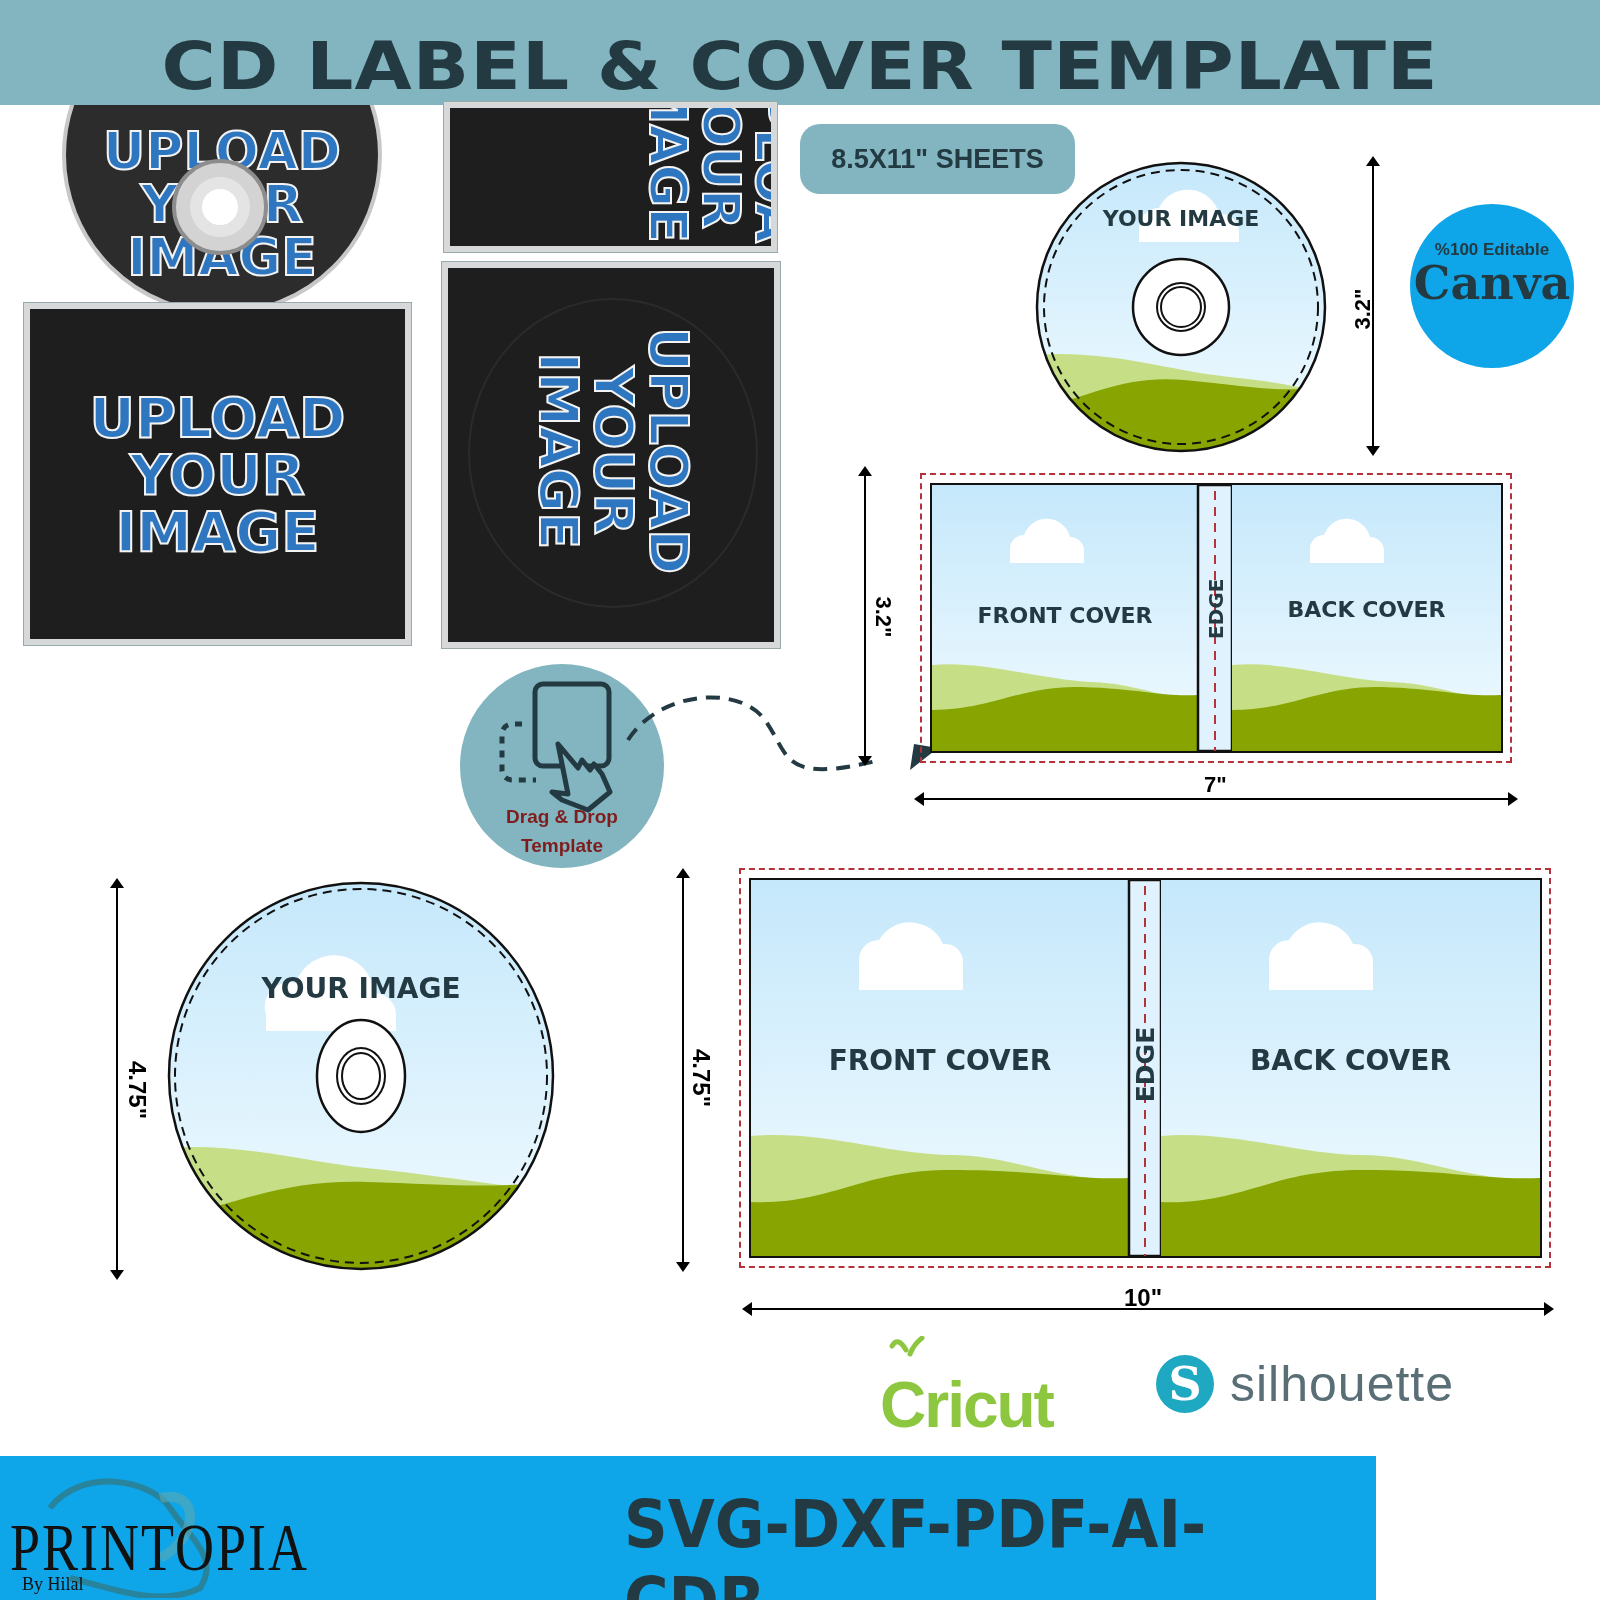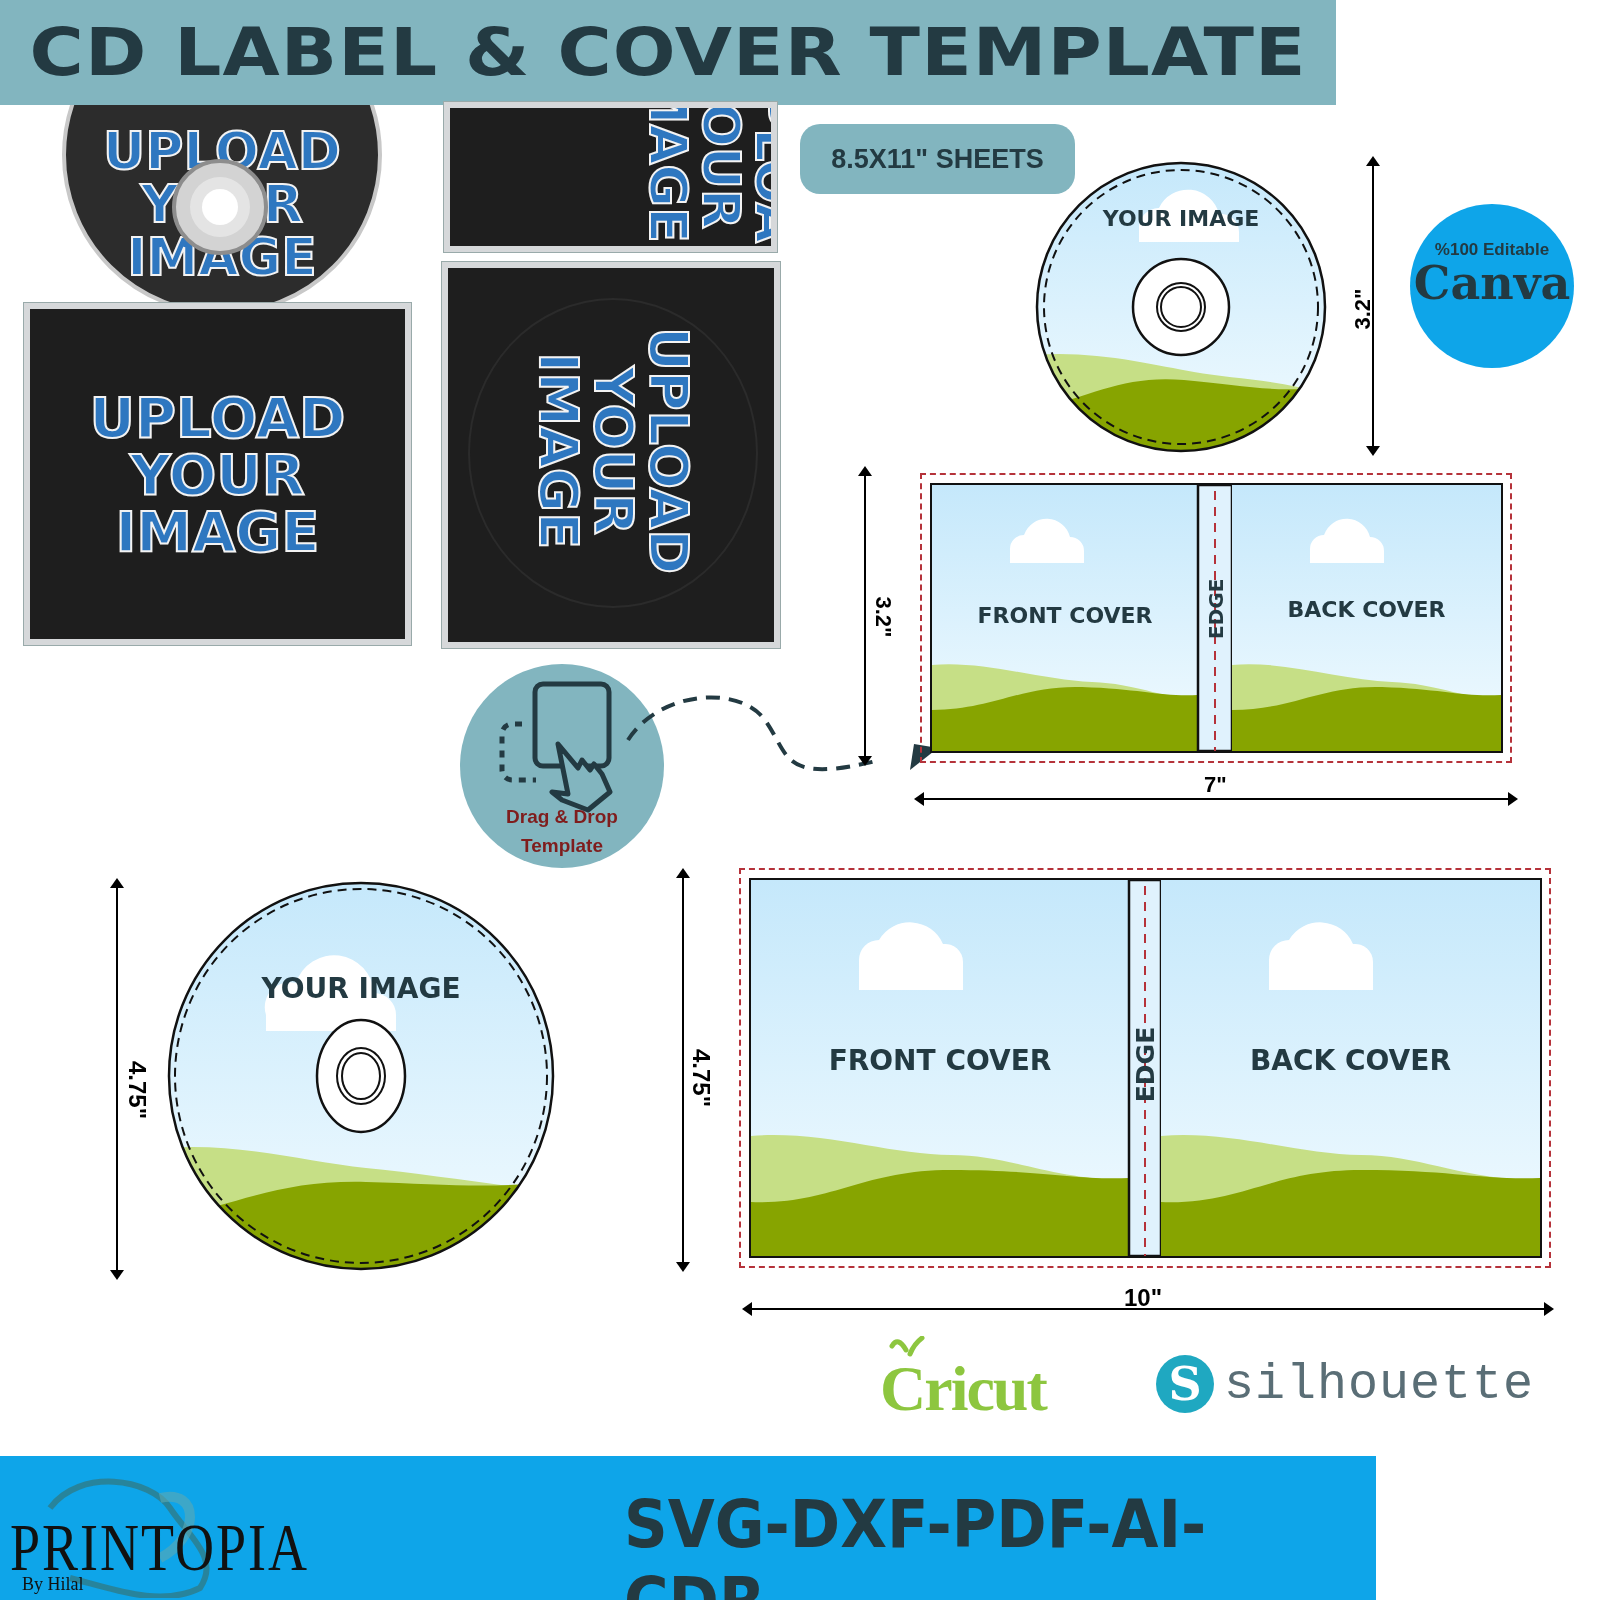--- a/index.html
+++ b/index.html
@@ -1,18 +1,18 @@
 <!DOCTYPE html>
 <html><head>
 <meta charset="utf-8">
 <style>
   *{box-sizing:border-box;margin:0;padding:0}
   body{width:1600px;height:1600px;background:#fff;position:relative;overflow:hidden;font-family:"Liberation Sans",sans-serif;color:#233a42}
   .abs{position:absolute}
-  .header{left:0;top:0;width:1336px;height:105px;background:#82b5bf;display:flex;align-items:center;justify-content:center}
+  .header{left:0;top:0;width:1600px;height:105px;background:#82b5bf;display:flex;align-items:flex-end;justify-content:center}
   .header h1{font-family:"DejaVu Sans",sans-serif;font-weight:900;font-size:66px;letter-spacing:1px;color:#233a42;transform:scaleX(1.12)}
   .footer{left:0;top:1456px;width:1376px;height:144px;background:#0ea5e9}
   .formats{position:absolute;left:624px;top:30px;font-size:66px;font-weight:700;color:#233a42;font-family:"DejaVu Sans",sans-serif;transform:scaleX(.92);transform-origin:left}
   .brand{position:absolute;left:10px;top:20px;width:310px;height:120px}
   .brand-name{position:absolute;left:0;top:40px;font-family:"Liberation Serif",serif;font-size:54px;letter-spacing:2px;color:#111;transform:scaleY(1.25)}
   .brand-by{position:absolute;left:12px;top:98px;font-family:"Liberation Serif",serif;font-size:18px;color:#111}
   .pill{left:800px;top:124px;width:275px;height:70px;border-radius:20px;background:#82b5bf;display:flex;align-items:center;justify-content:center;font-size:27px;font-weight:700;color:#233a42}
   .canva{left:1410px;top:204px;width:164px;height:164px;border-radius:50%;background:#0ea5e9;text-align:center}
   .canva .e{margin-top:36px;font-size:17px;font-weight:700;color:#233a42}
   .canva .c{font-family:"DejaVu Serif",serif;font-weight:700;font-size:46px;color:#233a42;margin-top:-4px}
@@ -215,25 +215,25 @@
 <div class="abs dim" style="left:1124px;top:1284px">10"</div>
 <div class="abs" style="left:744px;top:1308px;width:808px;height:2px;background:#000">
   <div style="position:absolute;left:-2px;top:-6px;border-top:7px solid transparent;border-bottom:7px solid transparent;border-right:10px solid #000"></div>
   <div style="position:absolute;right:-2px;top:-6px;border-top:7px solid transparent;border-bottom:7px solid transparent;border-left:10px solid #000"></div>
 </div>
 
 <div class="abs" style="left:880px;top:1336px;height:90px">
   <svg width="40" height="32" style="position:absolute;left:8px;top:0" viewBox="0 0 40 32">
       <path d="M4 10 q6 -10 14 4 M34 2 q-8 6 -12 16" fill="none" stroke="#8dc63f" stroke-width="5" stroke-linecap="round"></path>
     </svg>
-  <div style="position:absolute;left:0;top:16px;font-family:Liberation Serif, serif;font-weight:900;font-size:64px;color:#8dc63f;letter-spacing:-2px">Cricut</div>
+  <div style="position:absolute;left:0;top:32px;font-family:Liberation Sans, sans-serif;font-weight:900;font-size:64px;color:#8dc63f;letter-spacing:-2px">Cricut</div>
 </div>
 <div class="abs" style="left:1156px;top:1354px;height:60px;display:flex;align-items:center">
   <div style="width:58px;height:58px;border-radius:50%;background:#1fa8c1;color:#fff;font-family:'DejaVu Serif',serif;font-size:46px;font-weight:700;text-align:center;line-height:58px">S</div>
-  <div style="margin-left:10px;font-family:Liberation Mono, monospace;font-size:50px;color:#5a6e76;letter-spacing:1px">silhouette</div>
+  <div style="margin-left:16px;font-family:Liberation Sans, sans-serif;font-size:50px;color:#5a6e76;letter-spacing:1px">silhouette</div>
 </div>
 
 <div class="abs footer">
   <div class="brand">
     <svg width="300" height="130" viewBox="0 0 300 130" style="position:absolute;left:0;top:-8px">
       <path d="M40 40 C70 0 140 10 160 40 S210 90 190 120 C150 140 100 120 60 110" fill="none" stroke="#2e7c88" stroke-width="6" opacity=".8"></path>
       <path d="M150 30 C190 20 190 70 150 90" fill="none" stroke="#5ea9b2" stroke-width="10" opacity=".6"></path>
     </svg>
     <div class="brand-name">PRINTOPIA</div>
     <div class="brand-by">By Hilal</div>

